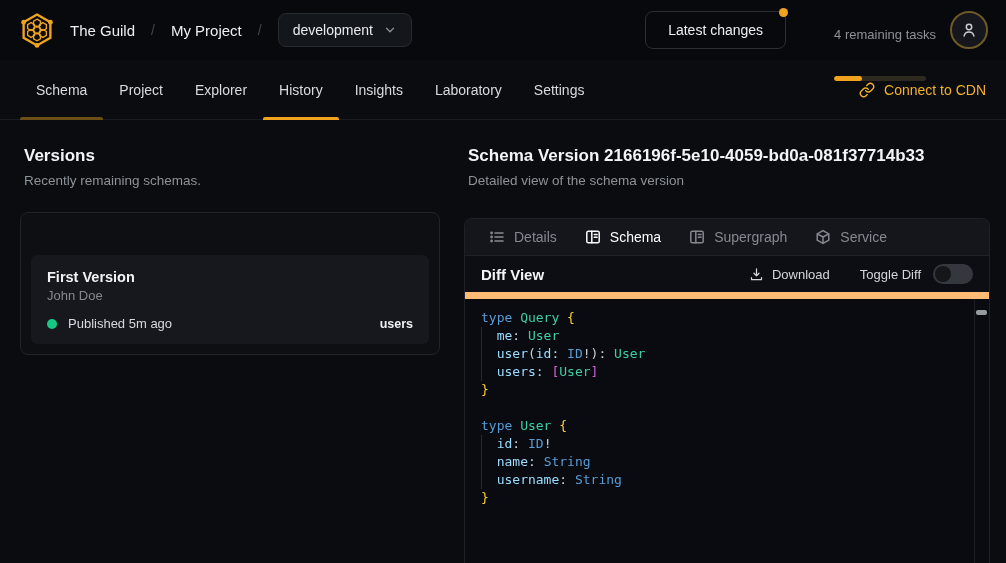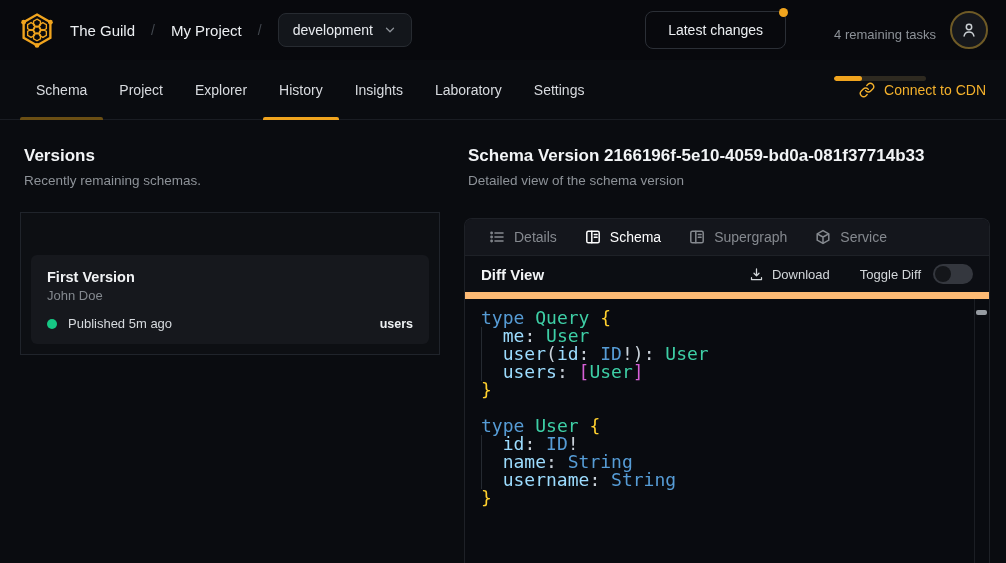--- a/index.html
+++ b/index.html
@@ -54,21 +54,21 @@
 
   
   .main { display:flex; gap:24px; padding:26px 16px 0 20px; height:443px; }
   .col-left { width:420px; flex-shrink:0; }
   .col-right { flex:1; min-width:0; display:flex; flex-direction:column; }
   .sec-title { font-size:17px; font-weight:700; color:#f2f4f6; margin-left:4px; }
   .sec-sub { font-size:13.5px; color:#8d9298; margin:7px 0 0 4px; }
 
   
   .versions-card {
-    margin-top:24px; background:#0d0f13; border:1px solid #20242b; border-radius:0;
+    margin-top:24px; background:#0d0f13; border:1px solid #20242b; border-radius:8px;
     padding:42px 10px 10px 10px;
   }
   .version-item { background:#16181d; border-radius:6px; padding:14px 16px 13px; cursor:pointer; }
   .vi-title { font-size:14.5px; font-weight:600; color:#f0f2f4; }
   .vi-author { font-size:13px; color:#84898f; margin-top:3px; }
   .vi-row { display:flex; align-items:center; margin-top:13px; }
   .pub-dot { width:10px; height:10px; border-radius:50%; background:#16c784; margin-right:11px; flex-shrink:0; }
   .vi-status { font-size:13px; color:#d6dade; }
   .vi-service { margin-left:auto; font-size:12.5px; font-weight:700; color:#eef1f3; }
 
@@ -84,21 +84,21 @@
   .diff-title { font-size:15px; font-weight:700; color:#f2f4f6; }
   .diff-actions { margin-left:auto; display:flex; align-items:center; }
   .dl-btn { display:flex; align-items:center; gap:8px; color:#d3d7da; font-size:13px; cursor:pointer; }
   .toggle-wrap { display:flex; align-items:center; gap:12px; margin-left:30px; }
   .toggle-label { font-size:13px; color:#d3d7da; }
   .toggle { width:40px; height:20px; border-radius:10px; background:#34373e; position:relative; cursor:pointer; }
   .toggle .knob { position:absolute; top:2px; left:2px; width:16px; height:16px; border-radius:50%; background:#14161a; }
 
   
   .code-area { flex:1; position:relative; background:#090b10; padding:10px 24px 14px 16px;
-    font-family:"DejaVu Sans Mono", monospace; font-size:18px; line-height:18px; overflow:hidden; }
+    font-family:"DejaVu Sans Mono", monospace; font-size:13px; line-height:18px; overflow:hidden; }
   .code-line { position:relative; white-space:pre; }
   .code-line.guide::before { content:''; position:absolute; left:0; top:0; bottom:0; width:1px; background:#252a31; }
   .tok-kw  { color:var(--code-keyword); }
   .tok-typ { color:var(--code-type); }
   .tok-fld { color:var(--code-field); }
   .tok-sca { color:var(--code-scalar); }
   .tok-brc { color:var(--code-brace); }
   .tok-brk { color:var(--code-bracket); }
   .tok-pun { color:var(--code-punct); }
   .tok-pln { color:var(--code-plain); }

